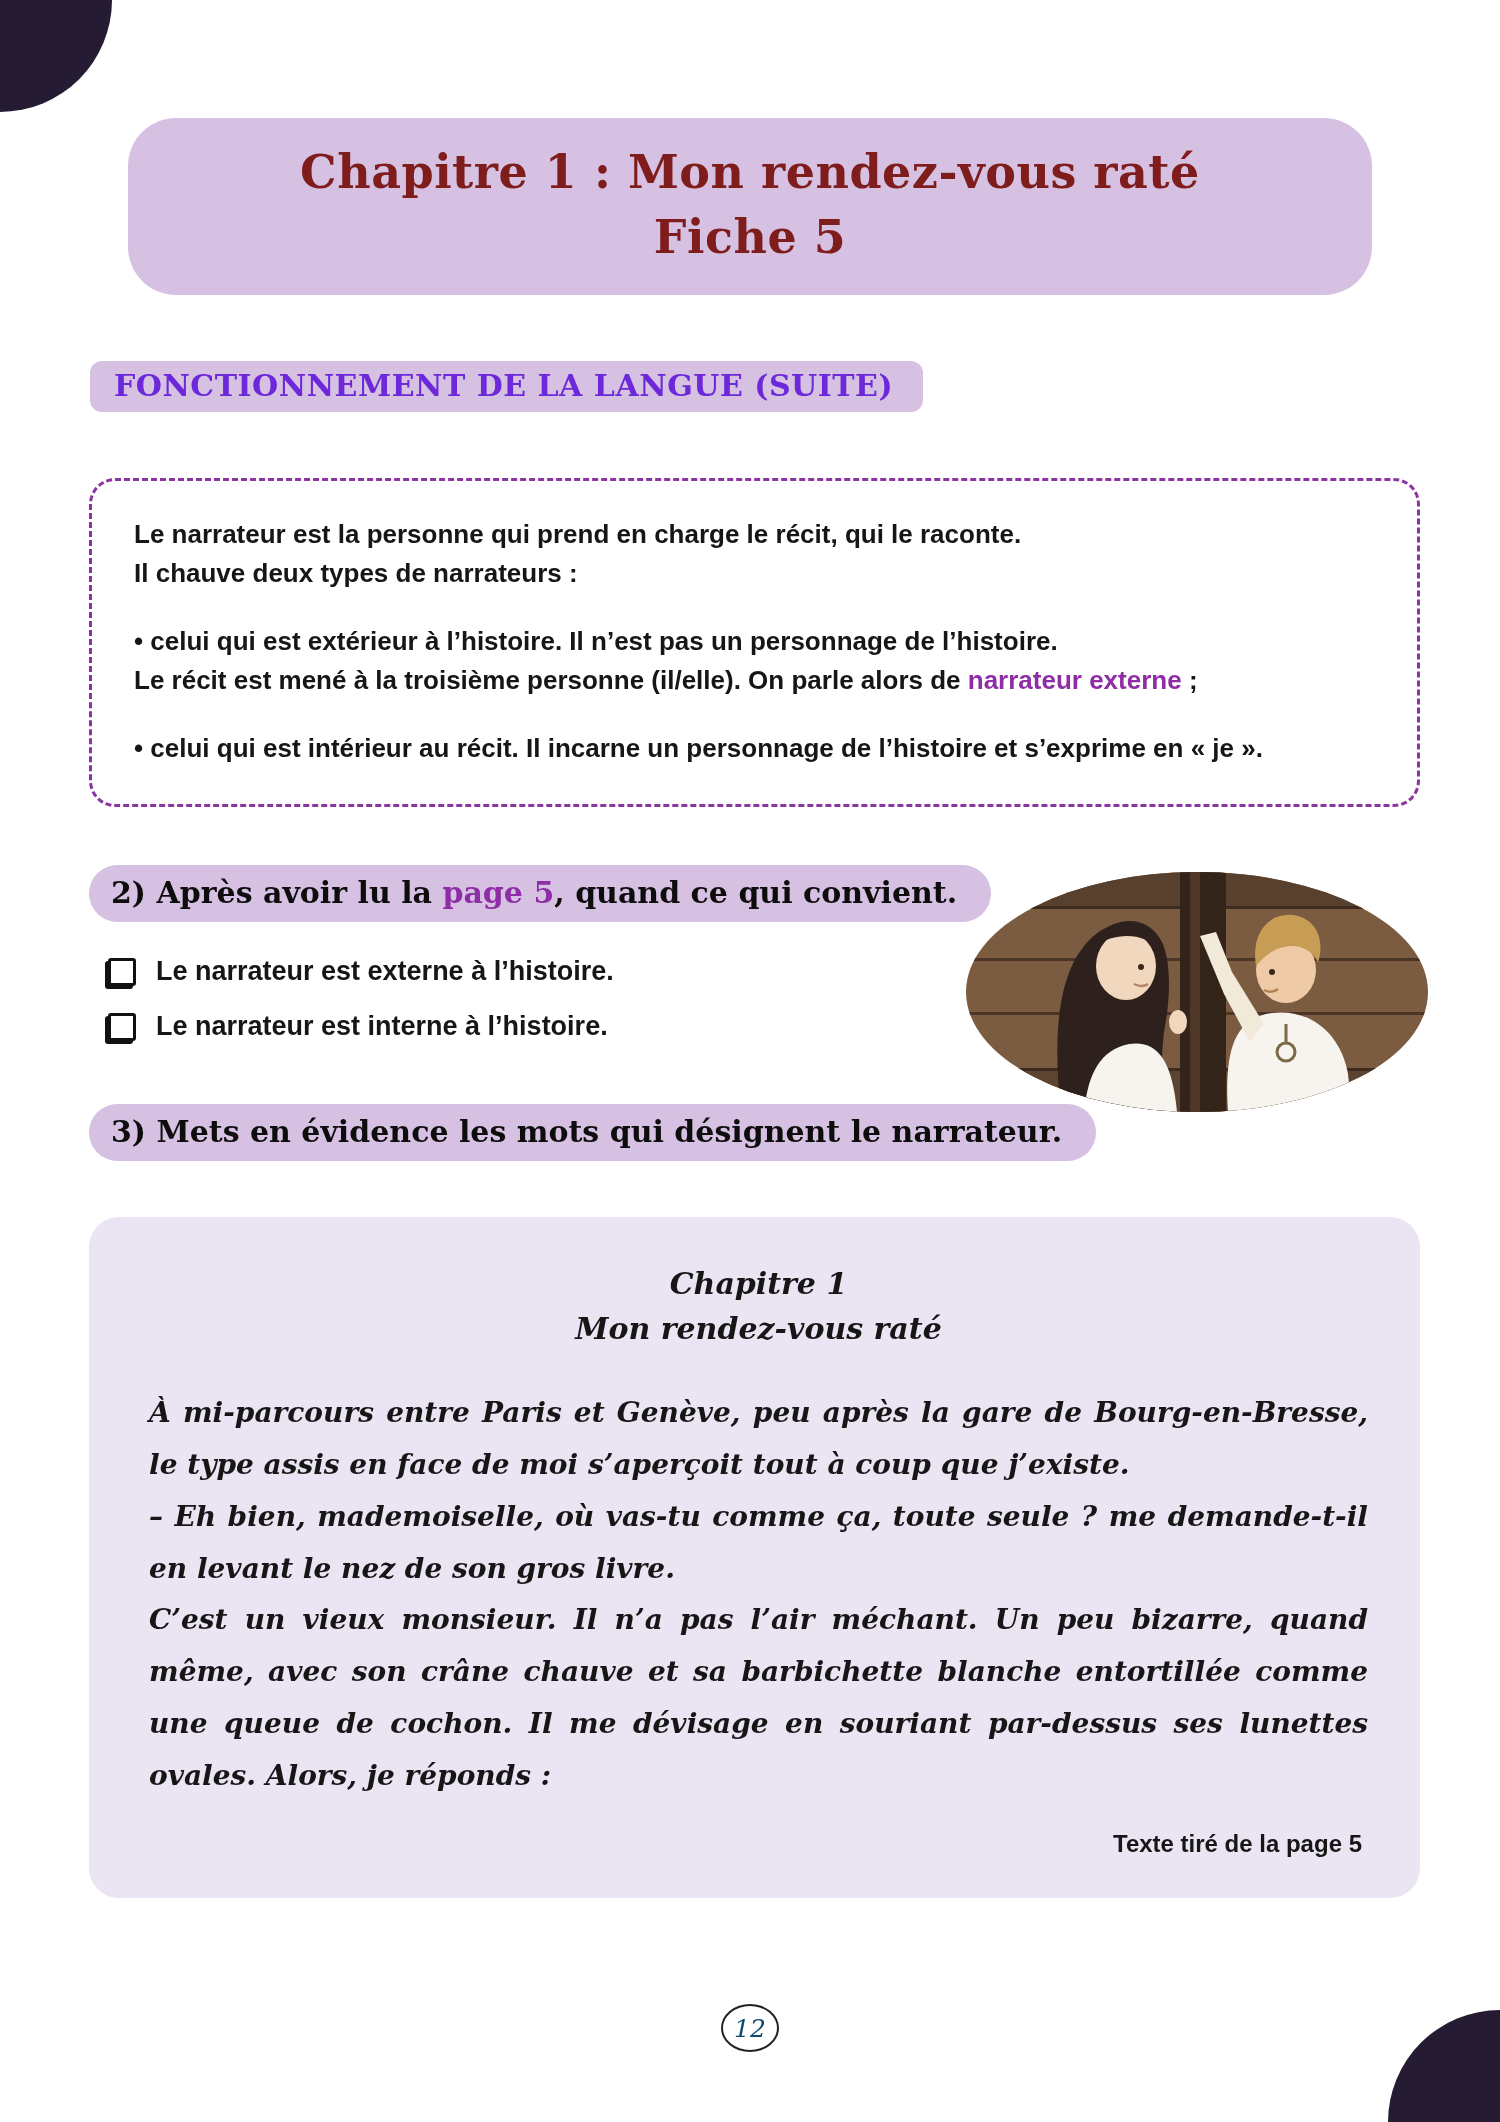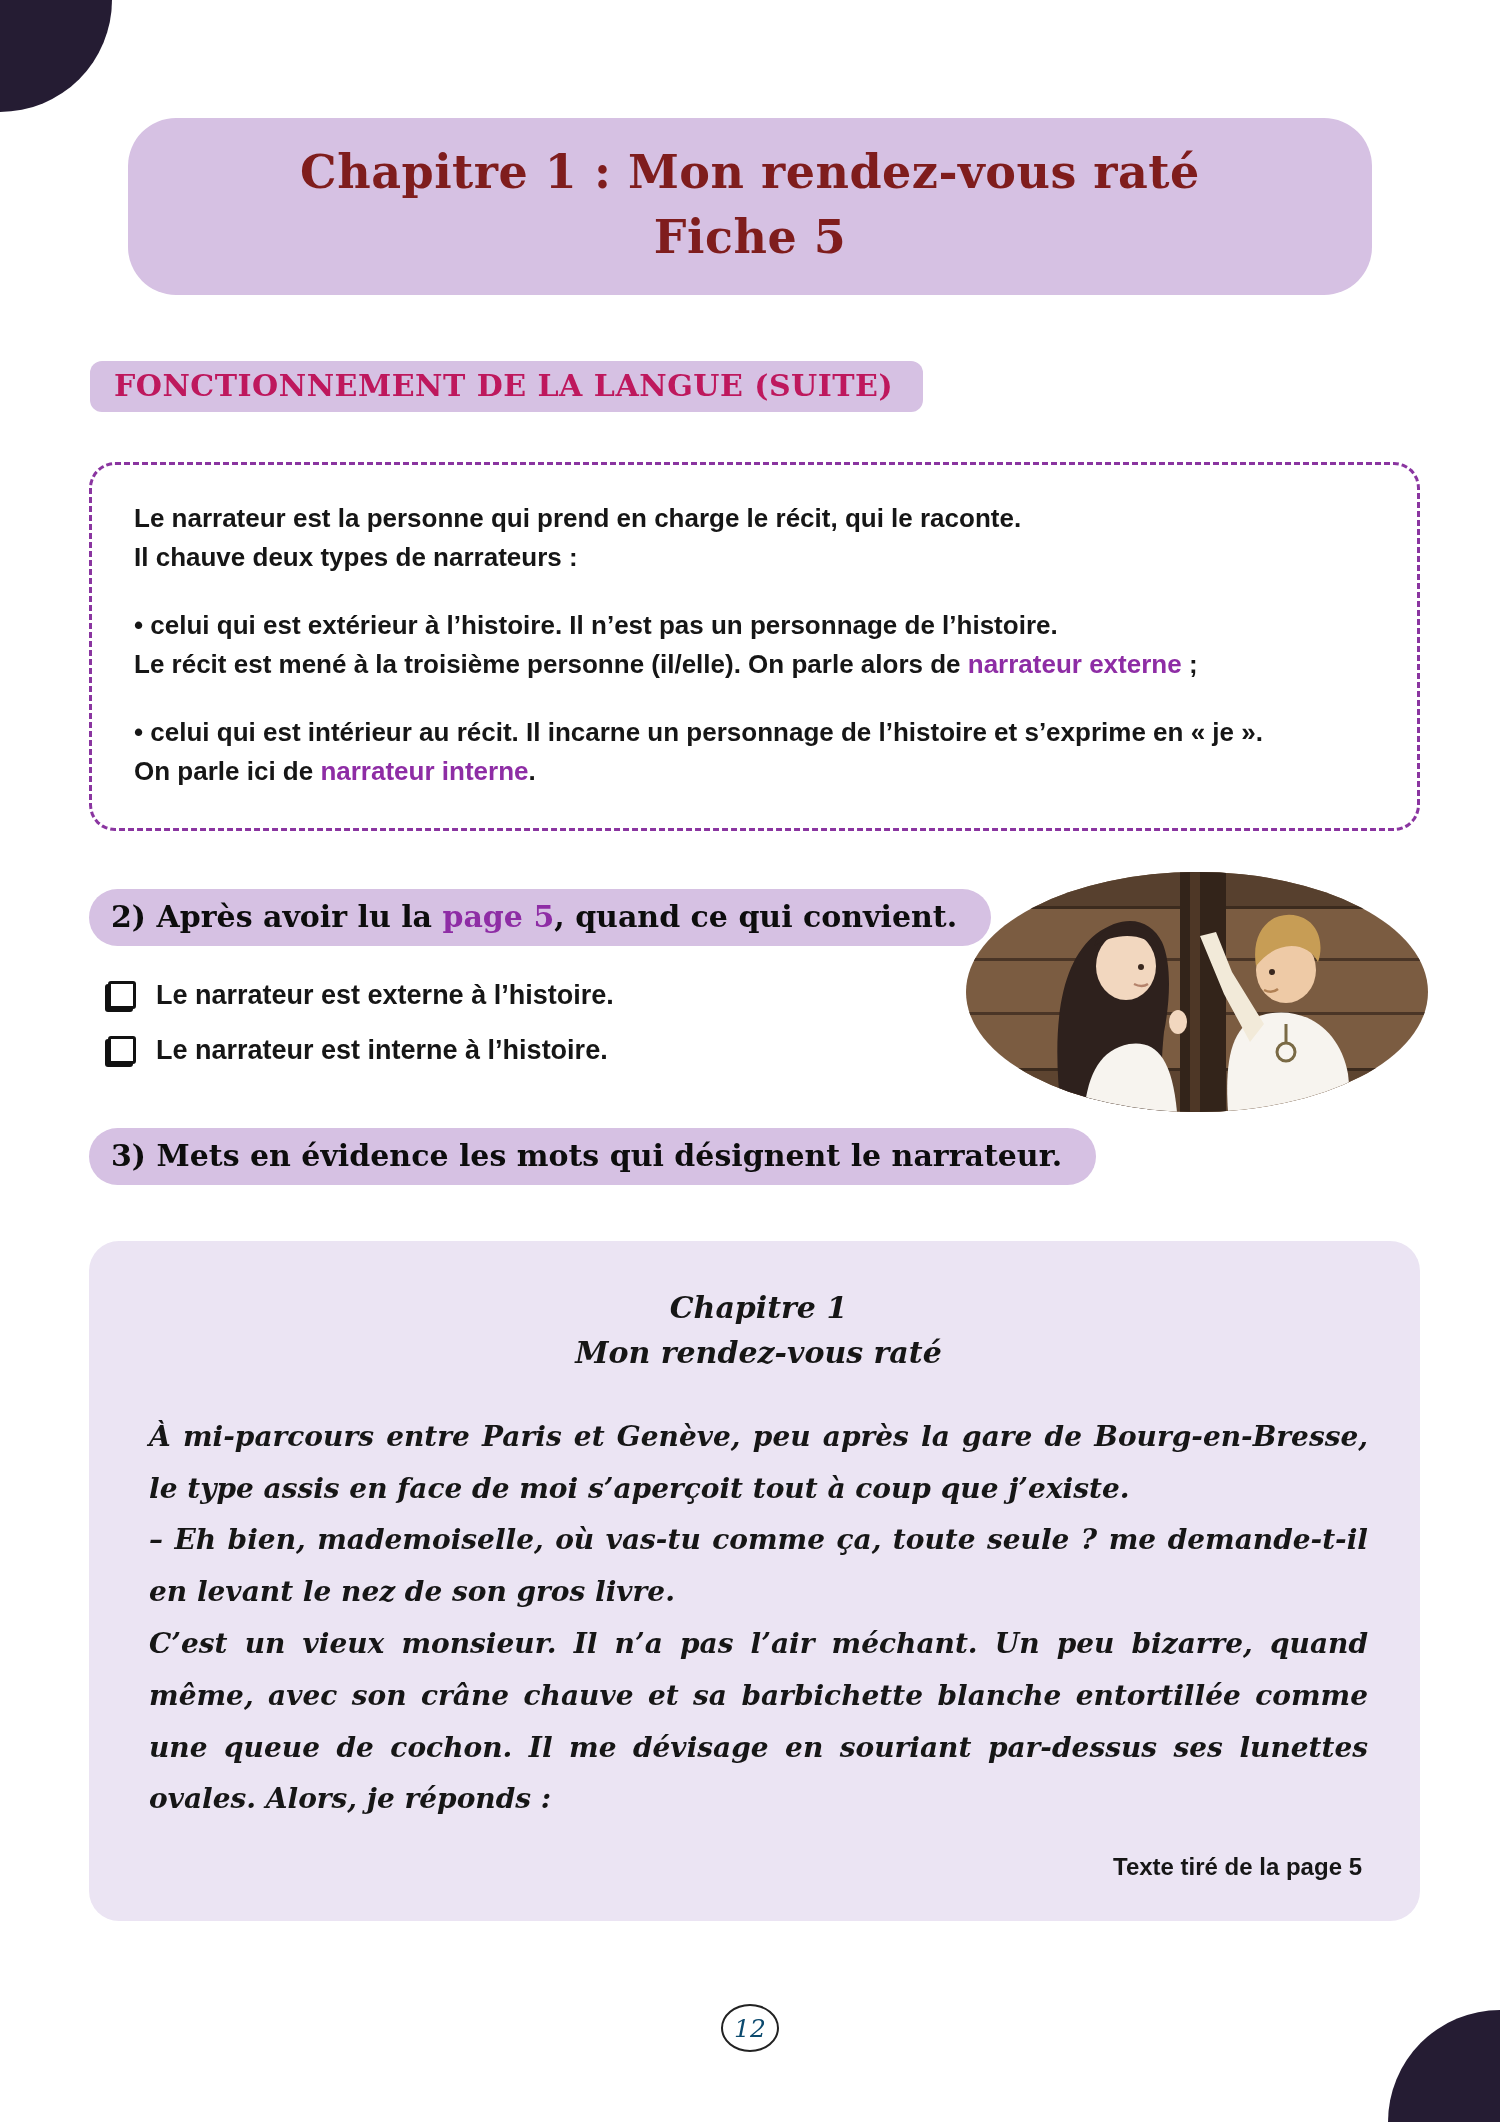--- a/index.html
+++ b/index.html
@@ -41,28 +41,28 @@
     font-weight:bold;
     font-size:46px;
     line-height:1.42;
     color:#7f1d1d;
     letter-spacing:0.5px;
   }
 
   
   .section-label {
     display:inline-block;
-    margin:66px 0 0 90px;
+    margin:66px 0 16px 90px;
     background:#d6c1e3;
     border-radius:12px;
     padding:7px 30px 9px 24px;
     font-family:"DejaVu Serif", serif;
     font-weight:bold;
     font-size:30px;
-    color:#be185d;
+    color:#6d28d9;
     letter-spacing:0.5px;
   }
 
   
   .lesson-box {
     margin:50px 80px 0 89px;
     border:3px dashed #8a35a0;
     border-radius:26px;
     padding:34px 42px 36px 42px;
     font-weight:bold;
@@ -190,21 +190,20 @@
     <div class="grp">
       <p>Le narrateur est la personne qui prend en charge le récit, qui le raconte.</p>
       <p>Il chauve deux types de narrateurs :</p>
     </div>
     <div class="grp">
       <p>• celui qui est extérieur à l’histoire. Il n’est pas un personnage de l’histoire.</p>
       <p><span>Le récit est mené à la troisième personne (il/elle). On parle alors de </span><span class="purple">narrateur externe</span><span> ;</span></p>
     </div>
     <div class="grp">
       <p>• celui qui est intérieur au récit. Il incarne un personnage de l’histoire et s’exprime en « je ».</p>
-      <p><span>On parle ici de </span><span class="purple">narrateur interne</span><span>.</span></p>
     </div>
   </div>
 
   <div>
     <div class="q-bar q2-bar"><span>2) Après avoir lu la </span><span class="purple">page 5</span><span>, quand ce qui convient.</span></div>
   </div>
 
   <div class="options">
     <div class="option-row">
       <div class="checkbox"></div>

